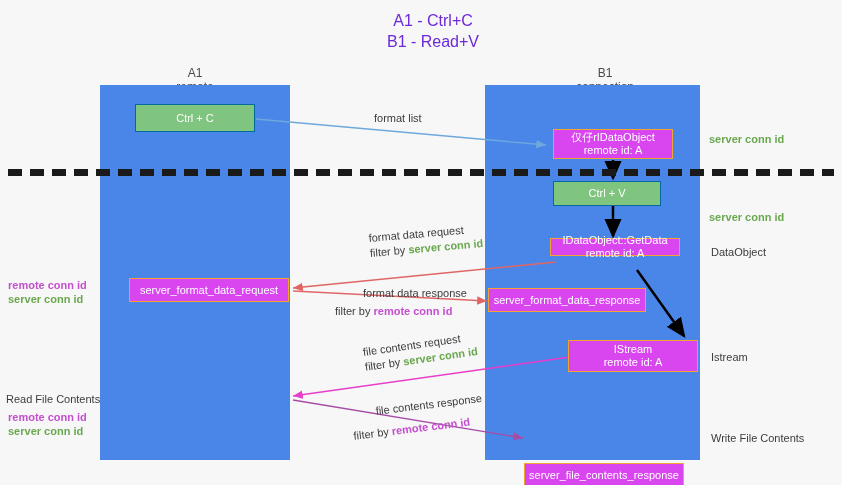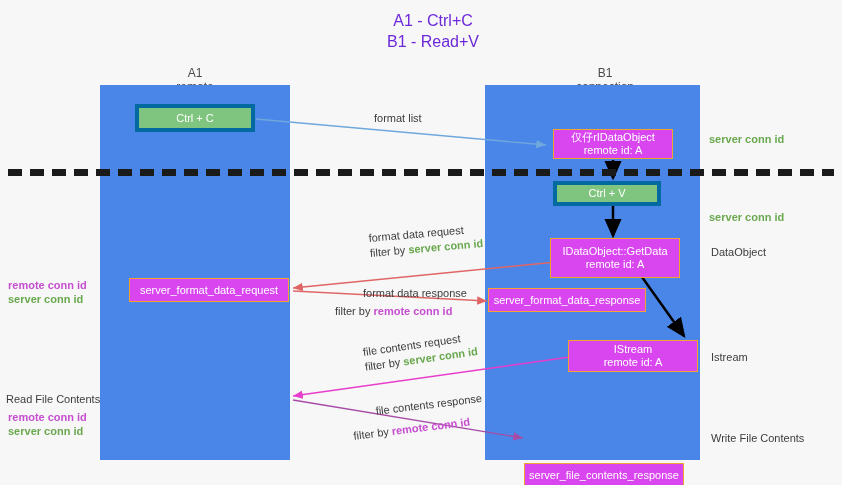--- a/index.html
+++ b/index.html
@@ -28,21 +28,21 @@
   
   .lane{background:#4a86e8;}
 
   
   .box{
     box-sizing:border-box;
     display:flex;flex-direction:column;
     align-items:center;justify-content:center;
     color:#ffffff;font-size:11px;line-height:13px;text-align:center;
   }
-  .box.green{background:#7fc47f;border:4px solid #0369a1;}
+  .box.green{background:#7fc47f;border:1px solid #0369a1;}
   .box.orange{background:#d946ef;border:1px solid #f0a52f;}
   .box span{display:block;white-space:nowrap;}
 
   
   .note{font-size:11px;line-height:14px;color:#3c3c3c;}
   .note.right{text-align:left;}
   .green-t{color:#6aa84f;font-weight:bold;}
   .magenta-t{color:#c64ed0;font-weight:bold;}
   .plain-t{color:#3c3c3c;}
 
@@ -124,21 +124,21 @@
 
   <div class="abs box orange" style="left:553px;top:129px;width:120px;height:30px;">
     <span>仅仔rIDataObject</span>
     <span>remote id: A</span>
   </div>
 
   <div class="abs box green" style="left:553px;top:181px;width:108px;height:25px;">
     <span>Ctrl + V</span>
   </div>
 
-  <div class="abs box orange" style="left:550px;top:238px;width:130px;height:40px;">
+  <div class="abs box orange" style="left:550px;top:238px;width:130px;height:18px;">
     <span>IDataObject::GetData</span>
     <span>remote id: A</span>
   </div>
 
   <div class="abs box orange" style="left:129px;top:278px;width:160px;height:24px;">
     <span>server_format_data_request</span>
   </div>
 
   <div class="abs box orange" style="left:488px;top:288px;width:158px;height:24px;">
     <span>server_format_data_response</span>

